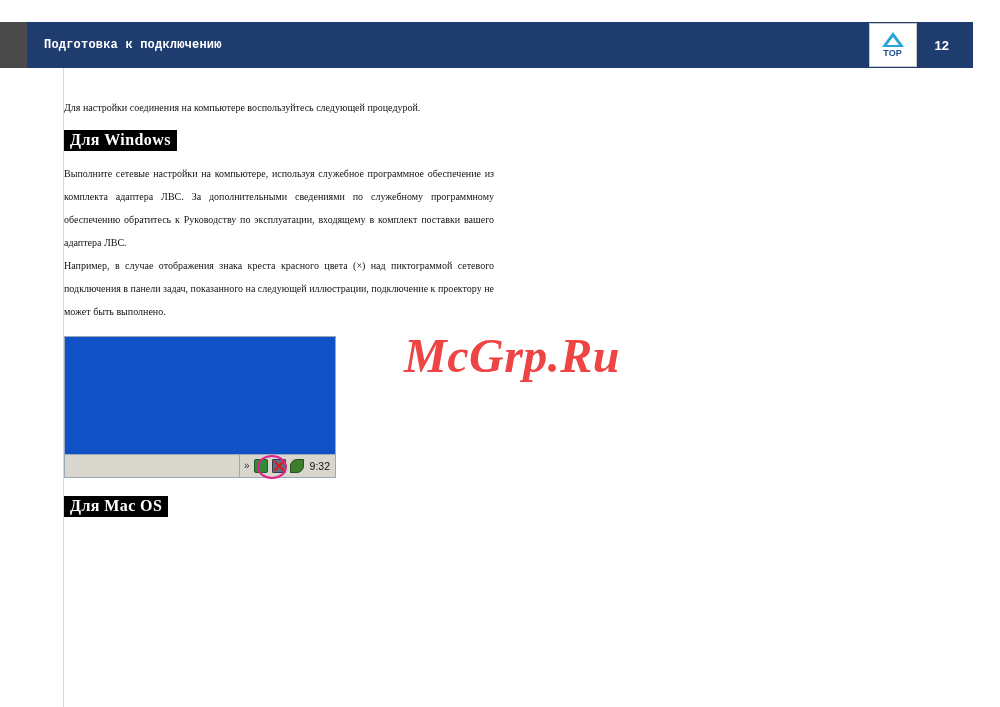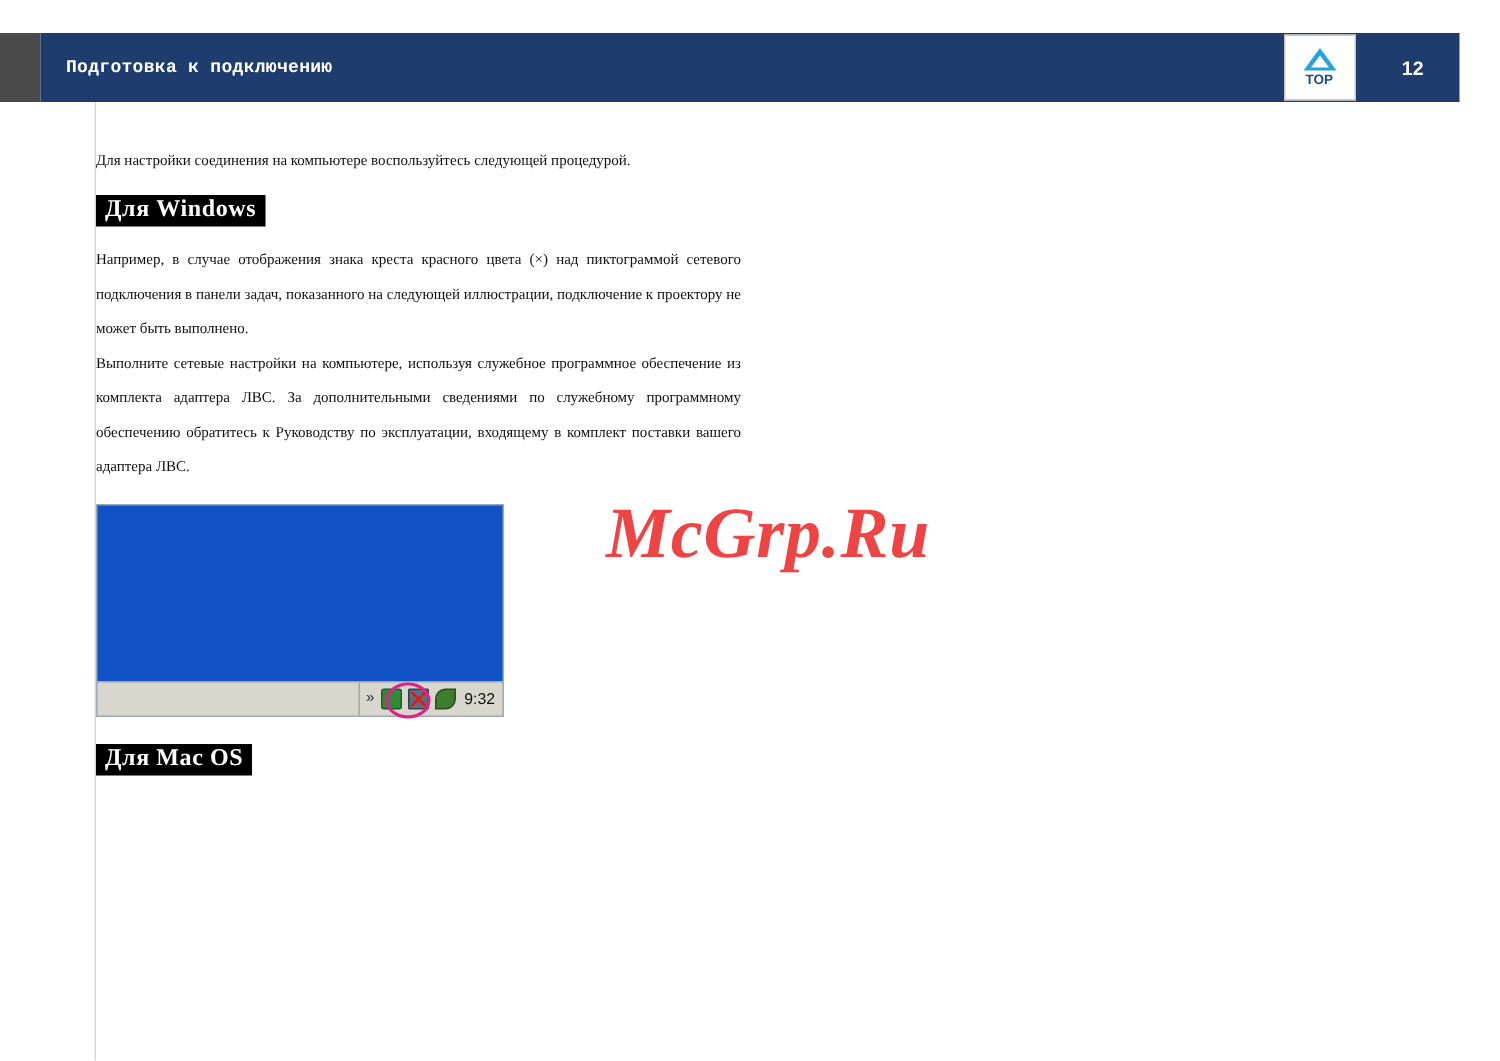--- a/index.html
+++ b/index.html
@@ -34,21 +34,21 @@
     margin-left: 17px;
     letter-spacing: 0.2px;
   }
   .header-spacer { flex: 1; }
 
   .top-logo {
     width: 46px;
     height: 42px;
     background: #ffffff;
     border: 1px solid #c8c8c8;
-    margin-right: 31px;
+    margin-right: 18px;
     position: relative;
     display: flex;
     align-items: center;
     justify-content: center;
     flex-direction: column;
   }
   .top-logo .tri {
     width: 0; height: 0;
     border-left: 11px solid transparent;
     border-right: 11px solid transparent;
@@ -253,22 +253,22 @@
 <div class="content">
 
   <p class="para">Для настройки соединения на компьютере воспользуйтесь следующей процедурой.</p>
 
   <div class="gap"></div>
 
   <span class="tag">Для  Windows</span>
 
   <div class="gap"></div>
 
+  <p class="para">Выполните сетевые настройки на компьютере, используя служебное программное обеспечение из комплекта адаптера ЛВС. За дополнительными сведениями по служебному программному обеспечению обратитесь к Руководству по эксплуатации, входящему в комплект поставки вашего адаптера ЛВС.</p>
   <p class="para">Например, в случае отображения знака креста красного цвета (×) над пиктограммой сетевого подключения в панели задач, показанного на следующей иллюстрации, подключение к проектору не может быть выполнено.</p>
-  <p class="para">Выполните сетевые настройки на компьютере, используя служебное программное обеспечение из комплекта адаптера ЛВС. За дополнительными сведениями по служебному программному обеспечению обратитесь к Руководству по эксплуатации, входящему в комплект поставки вашего адаптера ЛВС.</p>
 
   <div class="figure">
     <div class="fig-blue"></div>
     <div class="taskbar">
       <div class="tray">
         <span class="tray-chevron">»</span>
         <span class="tray-ico ico-green"></span>
         <span class="tray-ico ico-net"></span>
         <span class="tray-ico ico-leaf"></span>
         <span class="tray-time">9:32</span>

